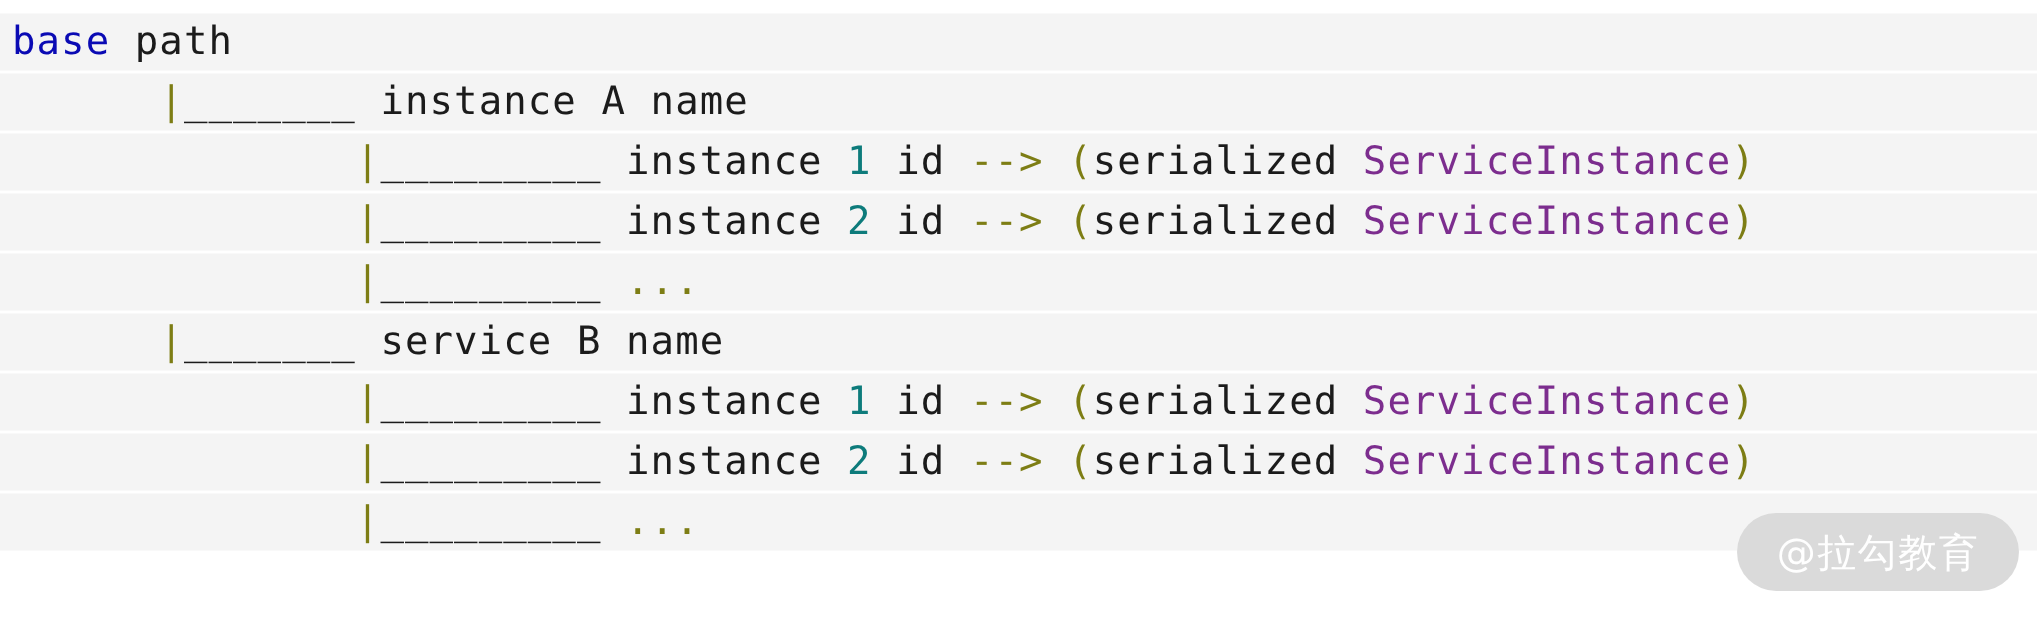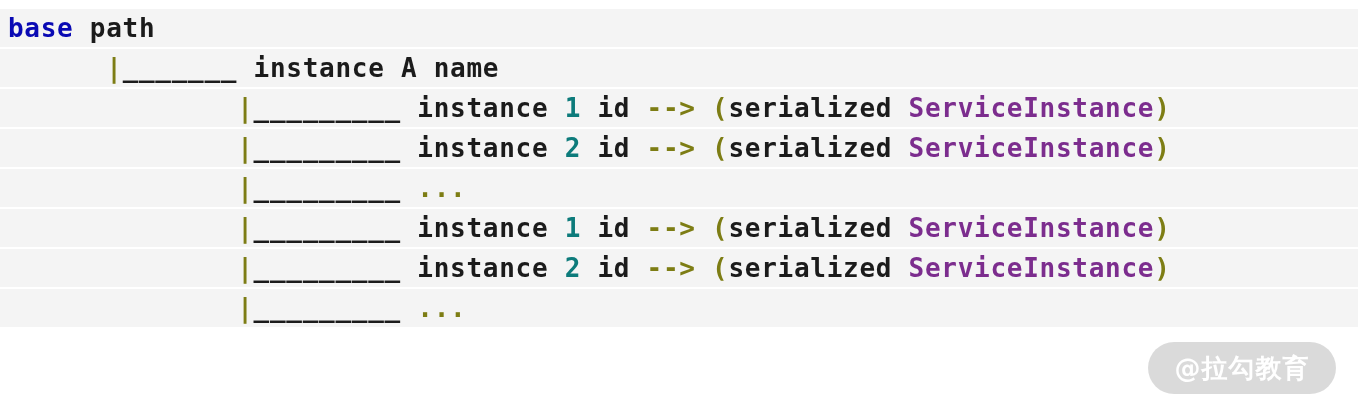--- a/index.html
+++ b/index.html
@@ -9,21 +9,20 @@
   }
   body {
     font-family: "DejaVu Sans Mono", "Liberation Mono", monospace;
   }
   #screen {
     position: relative;
     width: 1358px;
     height: 414px;
     background: #000000;
     overflow: hidden;
-    font-weight: bold;
   }
   .code-block {
     position: absolute;
     left: 0;
     top: 0;
     width: 1358px;
     height: 414px;
     padding: 0;
     margin: 0;
     background: #ffffff;
@@ -53,21 +52,21 @@
   .tok-pipe    { color: #7d7d14; }
   .tok-op      { color: #7d7d14; }
   .tok-punc    { color: #7d7d14; }
   .tok-dots    { color: #7d7d14; }
   .tok-num     { color: #0d7b7b; }
   .tok-type    { color: #7c2d8e; text-align: center; }
 
   
   .watermark {
     position: absolute;
-    right: 22px;
+    right: 12px;
     bottom: 20px;
     width: 188px;
     height: 52px;
     border-radius: 26px;
     background: #d9d9d9;
     display: flex;
     align-items: center;
     justify-content: center;
     font-family: "DejaVu Sans", "Liberation Sans", sans-serif;
     font-size: 26px;
@@ -81,20 +80,21 @@
 <body>
 
 <div id="screen">
 
   <div class="code-block" id="code-block">
       <div class="code-line"><span class="tok-kw">base</span><span class="tok-plain"> path</span></div>
       <div class="code-line"><span>      </span><span class="tok-pipe">|</span><span class="tok-tree">_______</span><span class="tok-plain"> instance A name</span></div>
       <div class="code-line"><span>              </span><span class="tok-pipe">|</span><span class="tok-tree">_________</span><span class="tok-plain"> instance </span><span class="tok-num">1</span><span class="tok-plain"> id </span><span class="tok-op">--&gt;</span><span class="tok-punc"> (</span><span class="tok-plain">serialized </span><span class="tok-type">ServiceInstance</span><span class="tok-punc">)</span></div>
       <div class="code-line"><span>              </span><span class="tok-pipe">|</span><span class="tok-tree">_________</span><span class="tok-plain"> instance </span><span class="tok-num">2</span><span class="tok-plain"> id </span><span class="tok-op">--&gt;</span><span class="tok-punc"> (</span><span class="tok-plain">serialized </span><span class="tok-type">ServiceInstance</span><span class="tok-punc">)</span></div>
       <div class="code-line"><span>              </span><span class="tok-pipe">|</span><span class="tok-tree">_________</span><span class="tok-dots"> ...</span></div>
+      <div class="code-line"><span>      </span><span class="tok-pipe">|</span><span class="tok-tree">_______</span><span class="tok-plain"> service B name</span></div>
       <div class="code-line"><span>              </span><span class="tok-pipe">|</span><span class="tok-tree">_________</span><span class="tok-plain"> instance </span><span class="tok-num">1</span><span class="tok-plain"> id </span><span class="tok-op">--&gt;</span><span class="tok-punc"> (</span><span class="tok-plain">serialized </span><span class="tok-type">ServiceInstance</span><span class="tok-punc">)</span></div>
       <div class="code-line"><span>              </span><span class="tok-pipe">|</span><span class="tok-tree">_________</span><span class="tok-plain"> instance </span><span class="tok-num">2</span><span class="tok-plain"> id </span><span class="tok-op">--&gt;</span><span class="tok-punc"> (</span><span class="tok-plain">serialized </span><span class="tok-type">ServiceInstance</span><span class="tok-punc">)</span></div>
       <div class="code-line"><span>              </span><span class="tok-pipe">|</span><span class="tok-tree">_________</span><span class="tok-dots"> ...</span></div>
     </div>
 
   <div class="watermark">
     <span>@拉勾教育</span>
   </div>
 
 </div>

